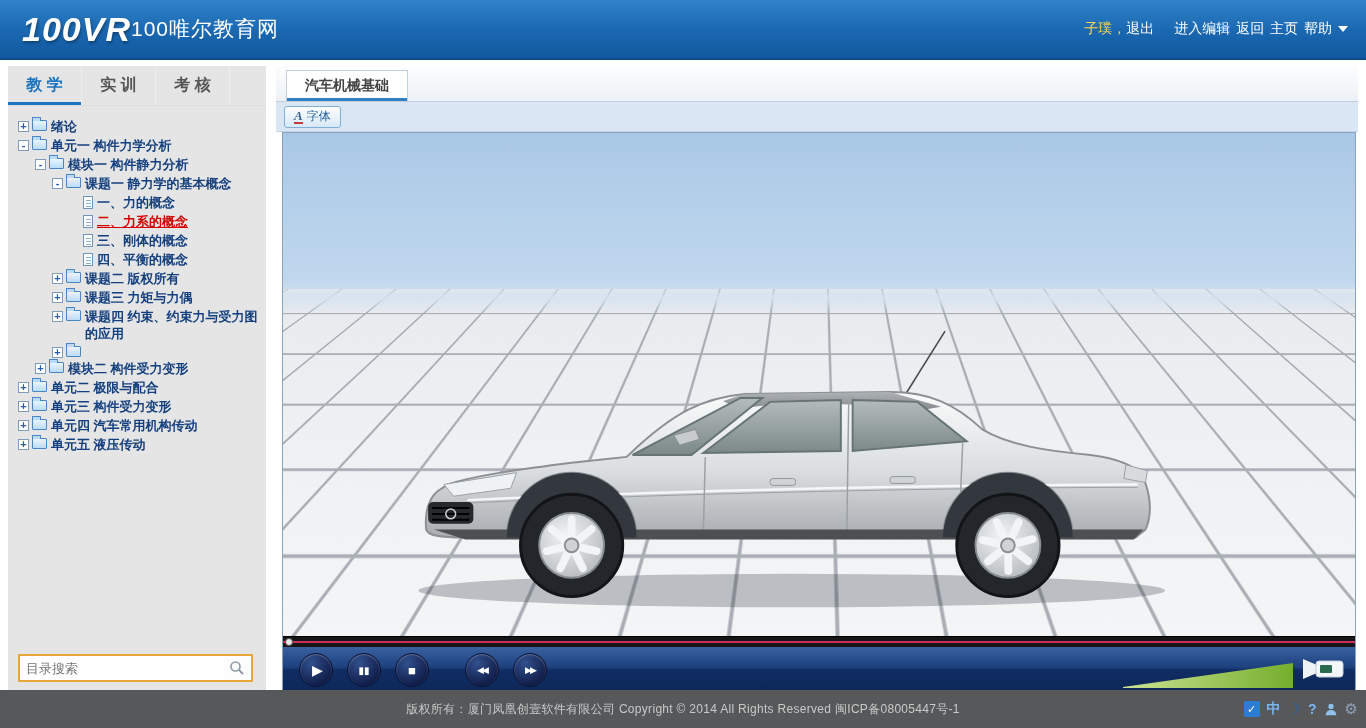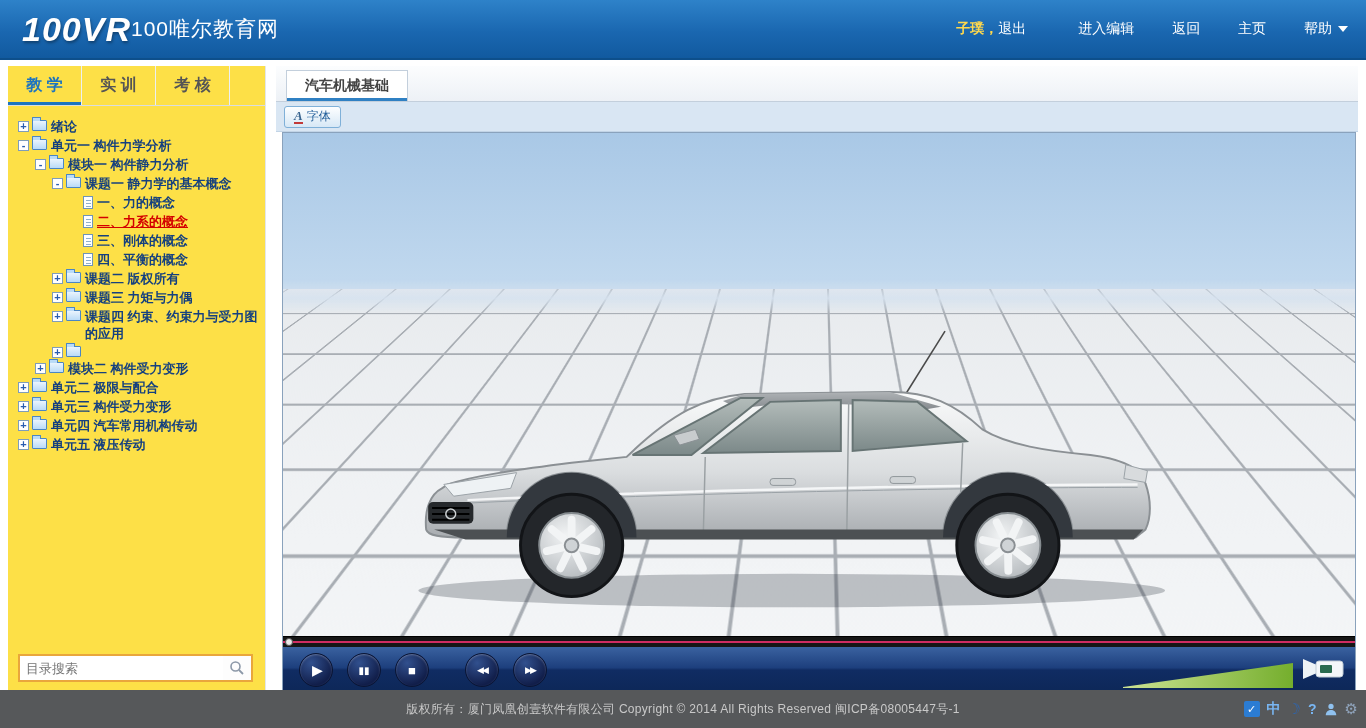--- a/index.html
+++ b/index.html
@@ -8,29 +8,29 @@
   .page { position:relative; width:1366px; height:728px; background:#fff; overflow:hidden; }
 
   
   .header { position:absolute; top:0; left:0; right:0; height:60px;
     background:linear-gradient(#2e82c9,#1a67b0 55%,#115a9f);
     border-bottom:2px solid #0d4f8b; display:flex; align-items:center; color:#fff; }
   .logo { font-size:34px; font-weight:bold; font-style:italic; letter-spacing:1px;
     margin-left:22px; text-shadow:1px 2px 3px rgba(0,0,0,.35); }
   .site-name { font-size:21px; letter-spacing:1px; }
   .header-right { margin-left:auto; margin-right:18px; display:flex; align-items:center; font-size:14px; }
-  .user-name { color:#ffd94d;font-weight:bold; }
+  .user-name { color:#ffd94d; }
   .logout { color:#fff; margin-right:18px; cursor:pointer; }
-  .hnav { color:#fff; margin-left:34px; cursor:pointer; }
+  .hnav { color:#fff; margin-left:2px; cursor:pointer; }
   .caret { display:inline-block; width:0; height:0; border-left:5px solid transparent;
     border-right:5px solid transparent; border-top:6px solid #fff; margin-left:6px; vertical-align:middle; }
 
   
   .sidebar { position:absolute; left:8px; top:66px; width:258px; bottom:34px;
-    background:#fde047; border-right:1px solid #e2e6ea; display:flex; flex-direction:column; }
+    background:#e5e5e5; border-right:1px solid #e2e6ea; display:flex; flex-direction:column; }
   .side-tabs { display:flex; border-bottom:1px solid #d9dde1; height:40px; }
   .side-tab { width:74px; display:flex; align-items:center; justify-content:center;
     font-size:16px; font-weight:bold; color:#555; cursor:pointer; border-right:1px solid #eceff2; }
   .side-tab.active { color:#1c74c0; box-shadow:inset 0 -3px 0 #1c74c0; }
   .tree { flex:1; overflow:hidden; padding:10px 4px 4px 0; }
   .tree-row { display:flex; align-items:flex-start; margin:2px 0; cursor:pointer; }
   .exp { flex:0 0 11px; width:11px; height:11px; margin:3px 3px 0 0; border:1px solid #7f9db9;
     background:#fff; color:#2a5db0; font-size:11px; line-height:8px; text-align:center; font-weight:bold; }
   .node-icon { flex:0 0 auto; margin:2px 4px 0 0; display:inline-block; }
   .node-icon.folder { width:15px; height:11px; background:linear-gradient(#eaf4fd,#badbf7);

